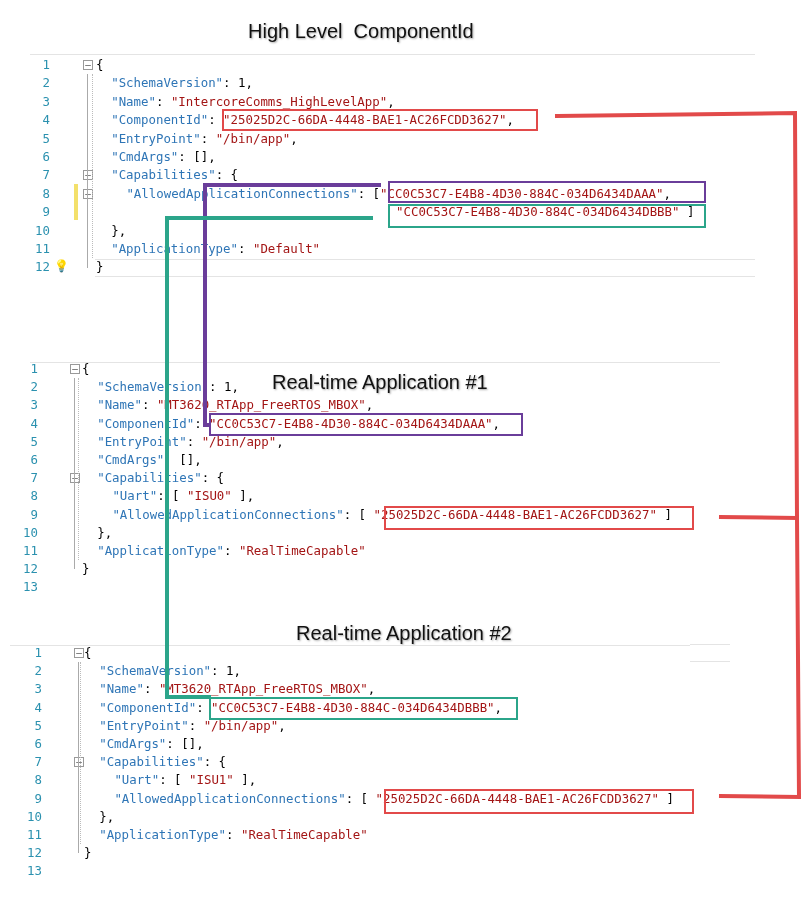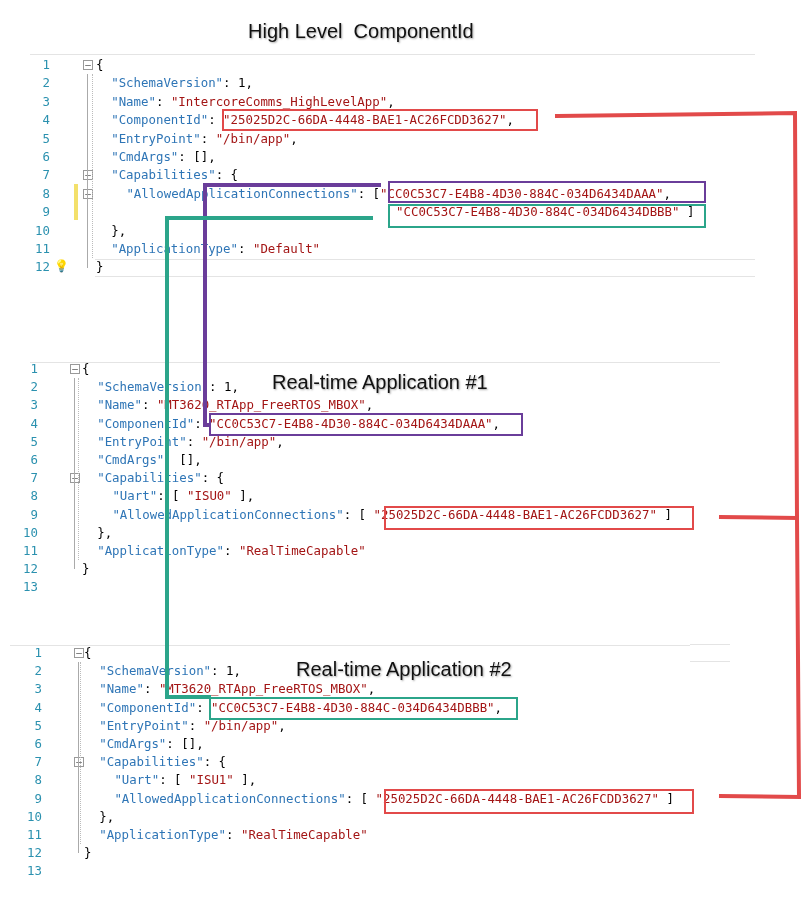--- a/index.html
+++ b/index.html
@@ -23,21 +23,21 @@
   .box.purple { border-color:#6a3d9a; }
   .box.green { border-color:#2ba58a; }
   svg.conn { position:absolute; left:0; top:0; }
   .bulb { position:absolute; color:#f1c40f; font-size:12px; font-family:"DejaVu Sans", sans-serif; }
 </style>
 </head>
 <body>
 
 <div class="title" style="left:248px; top:20px;">High Level  ComponentId</div>
 <div class="title" style="left:272px; top:323px;margin-top:48px;">Real-time Application #1</div>
-<div class="title" style="left:296px; top:622px;margin-top:36px;">Real-time Application #2</div>
+<div class="title" style="left:296px; top:622px;">Real-time Application #2</div>
 
 <div class="hl-line" style="left:30px; top:54px; width:725px;"></div>
 <div class="hl-line" style="left:30px; top:362px; width:690px;"></div>
 <div class="hl-line" style="left:10px; top:645px; width:680px;"></div>
 
 <div class="hl-line" style="left:95px; top:259px; width:660px;"></div>
 <div class="hl-line" style="left:95px; top:276px; width:660px;"></div>
 <div class="hl-line" style="left:690px; top:644px; width:40px;"></div>
 <div class="hl-line" style="left:690px; top:661px; width:40px;"></div>
 

